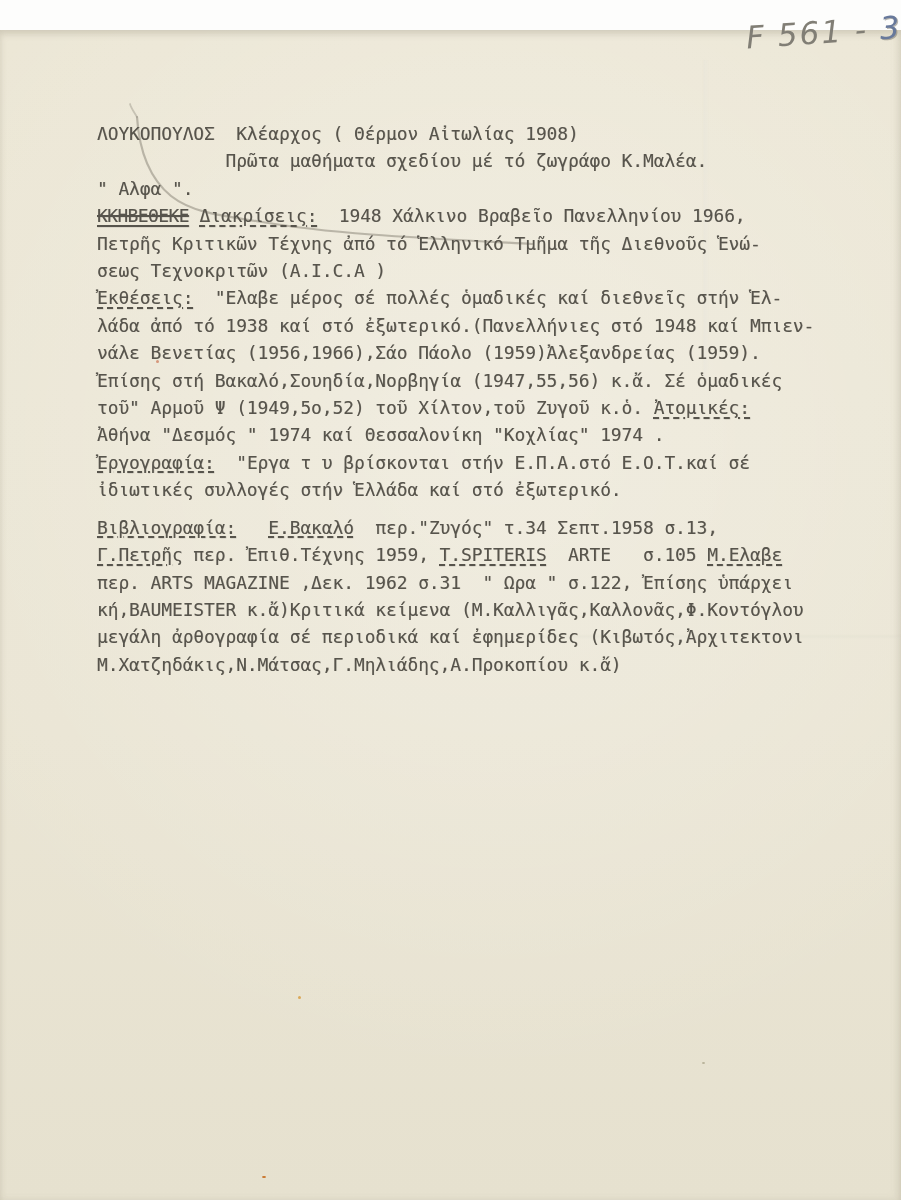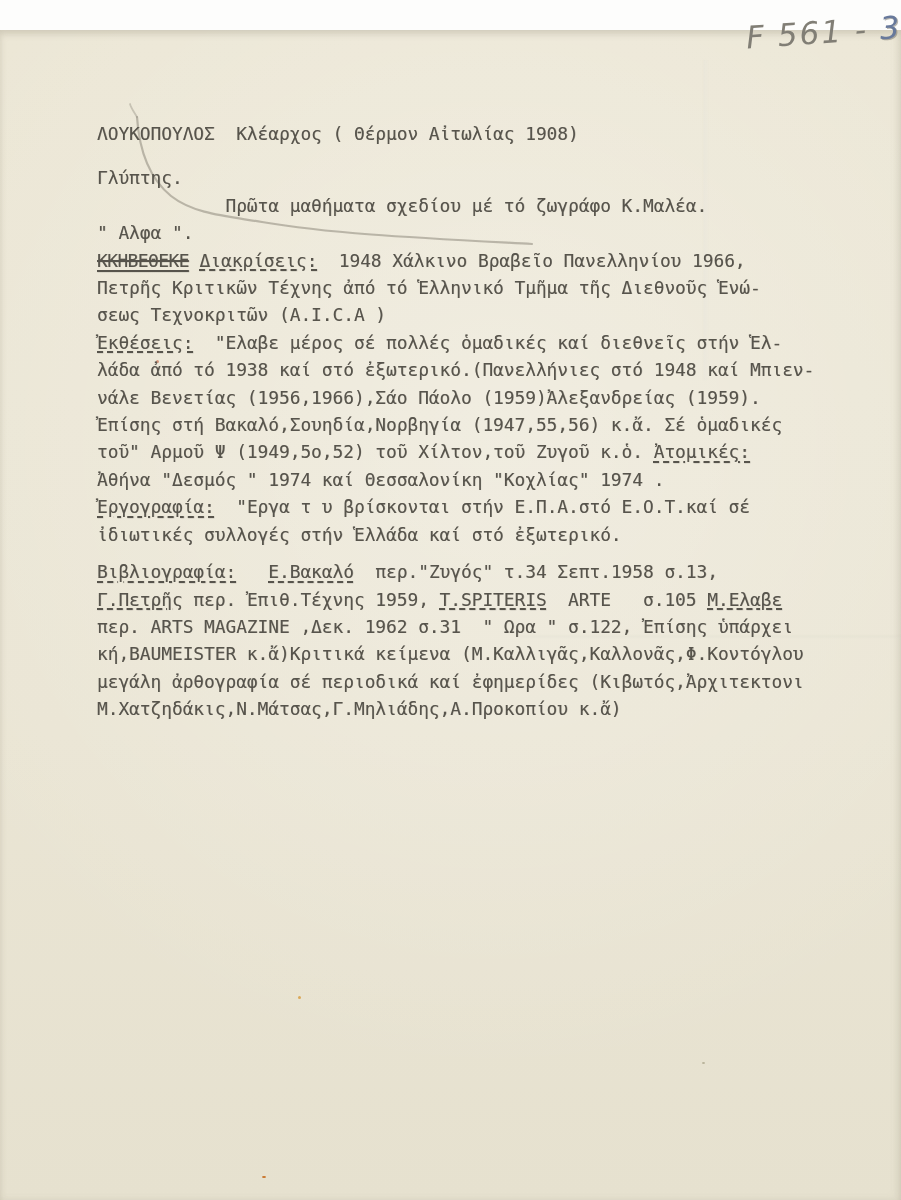--- a/index.html
+++ b/index.html
@@ -14,21 +14,21 @@
       radial-gradient(130% 100% at 55% 35%, rgba(255,255,255,0.28) 0%, rgba(255,255,255,0) 55%),
       linear-gradient(180deg,#ece7d6 0%,#eae5d4 60%,#e6e1cf 100%);
     box-shadow: inset 0 4px 7px rgba(120,110,88,0.20), inset -4px 0 8px rgba(120,110,88,0.08);
   }
   .typescript{
     position:absolute;left:97px;top:120px;width:795px;
     color:#57544c;font-size:17.8px;line-height:27.4px;
     text-shadow:0.4px 0.3px 0.6px rgba(87,84,76,0.42);
   }
   .line{white-space:pre;}
-  .after-gap{margin-bottom:17px;}
+  .after-gap{}
   .gap-top{margin-top:10px;}
   .u{
     text-decoration-line:underline;
     text-decoration-style:dashed;
     text-decoration-thickness:1.6px;
     text-underline-offset:3px;
     margin-top:19px;
   }
   .x{
     text-decoration-line:underline line-through;
@@ -80,21 +80,20 @@
   <path d="M137,117 C134,112 131,108 130,104" fill="none" stroke="#8e897c" stroke-width="1.8" stroke-linecap="round" opacity="0.4"></path>
 </svg>
 
 <div class="annotation">
   <span>F 561 - </span><span class="num-final">3</span>
 </div>
 
 <div class="typescript">
   <div>
       <div class="line after-gap"><span>ΛΟΥΚΟΠΟΥΛΟΣ  Κλέαρχος ( Θέρμον Αἰτωλίας 1908)</span></div>
-      <div class="line"><span>Γλύπτης.</span></div>
       <div class="line"><span>            Πρῶτα μαθήματα σχεδίου μέ τό ζωγράφο Κ.Μαλέα.</span></div>
       <div class="line"><span>" Αλφα ".</span></div>
       <div class="line"><span class="x">ΚΚΗΒΕΘΕΚΕ</span><span> </span><span class="u">Διακρίσεις:</span><span>  1948 Χάλκινο Βραβεῖο Πανελληνίου 1966,</span></div>
       <div class="line"><span>Πετρῆς Κριτικῶν Τέχνης ἀπό τό Ἑλληνικό Τμῆμα τῆς Διεθνοῦς Ἑνώ-</span></div>
       <div class="line"><span>σεως Τεχνοκριτῶν (Α.Ι.C.Α )</span></div>
       <div class="line"><span class="u">Ἐκθέσεις:</span><span>  "Ελαβε μέρος σέ πολλές ὁμαδικές καί διεθνεῖς στήν Ἑλ-</span></div>
       <div class="line"><span>λάδα ἀπό τό 1938 καί στό ἐξωτερικό.(Πανελλήνιες στό 1948 καί Μπιεν-</span></div>
       <div class="line"><span>νάλε Βενετίας (1956,1966),Σάο Πάολο (1959)Ἀλεξανδρείας (1959).</span></div>
       <div class="line"><span>Ἐπίσης στή Βακαλό,Σουηδία,Νορβηγία (1947,55,56) κ.ἄ. Σέ ὁμαδικές</span></div>
       <div class="line"><span>τοῦ" Αρμοῦ Ψ (1949,5ο,52) τοῦ Χίλτον,τοῦ Ζυγοῦ κ.ὁ. </span><span class="u">Ἀτομικές:</span></div>

